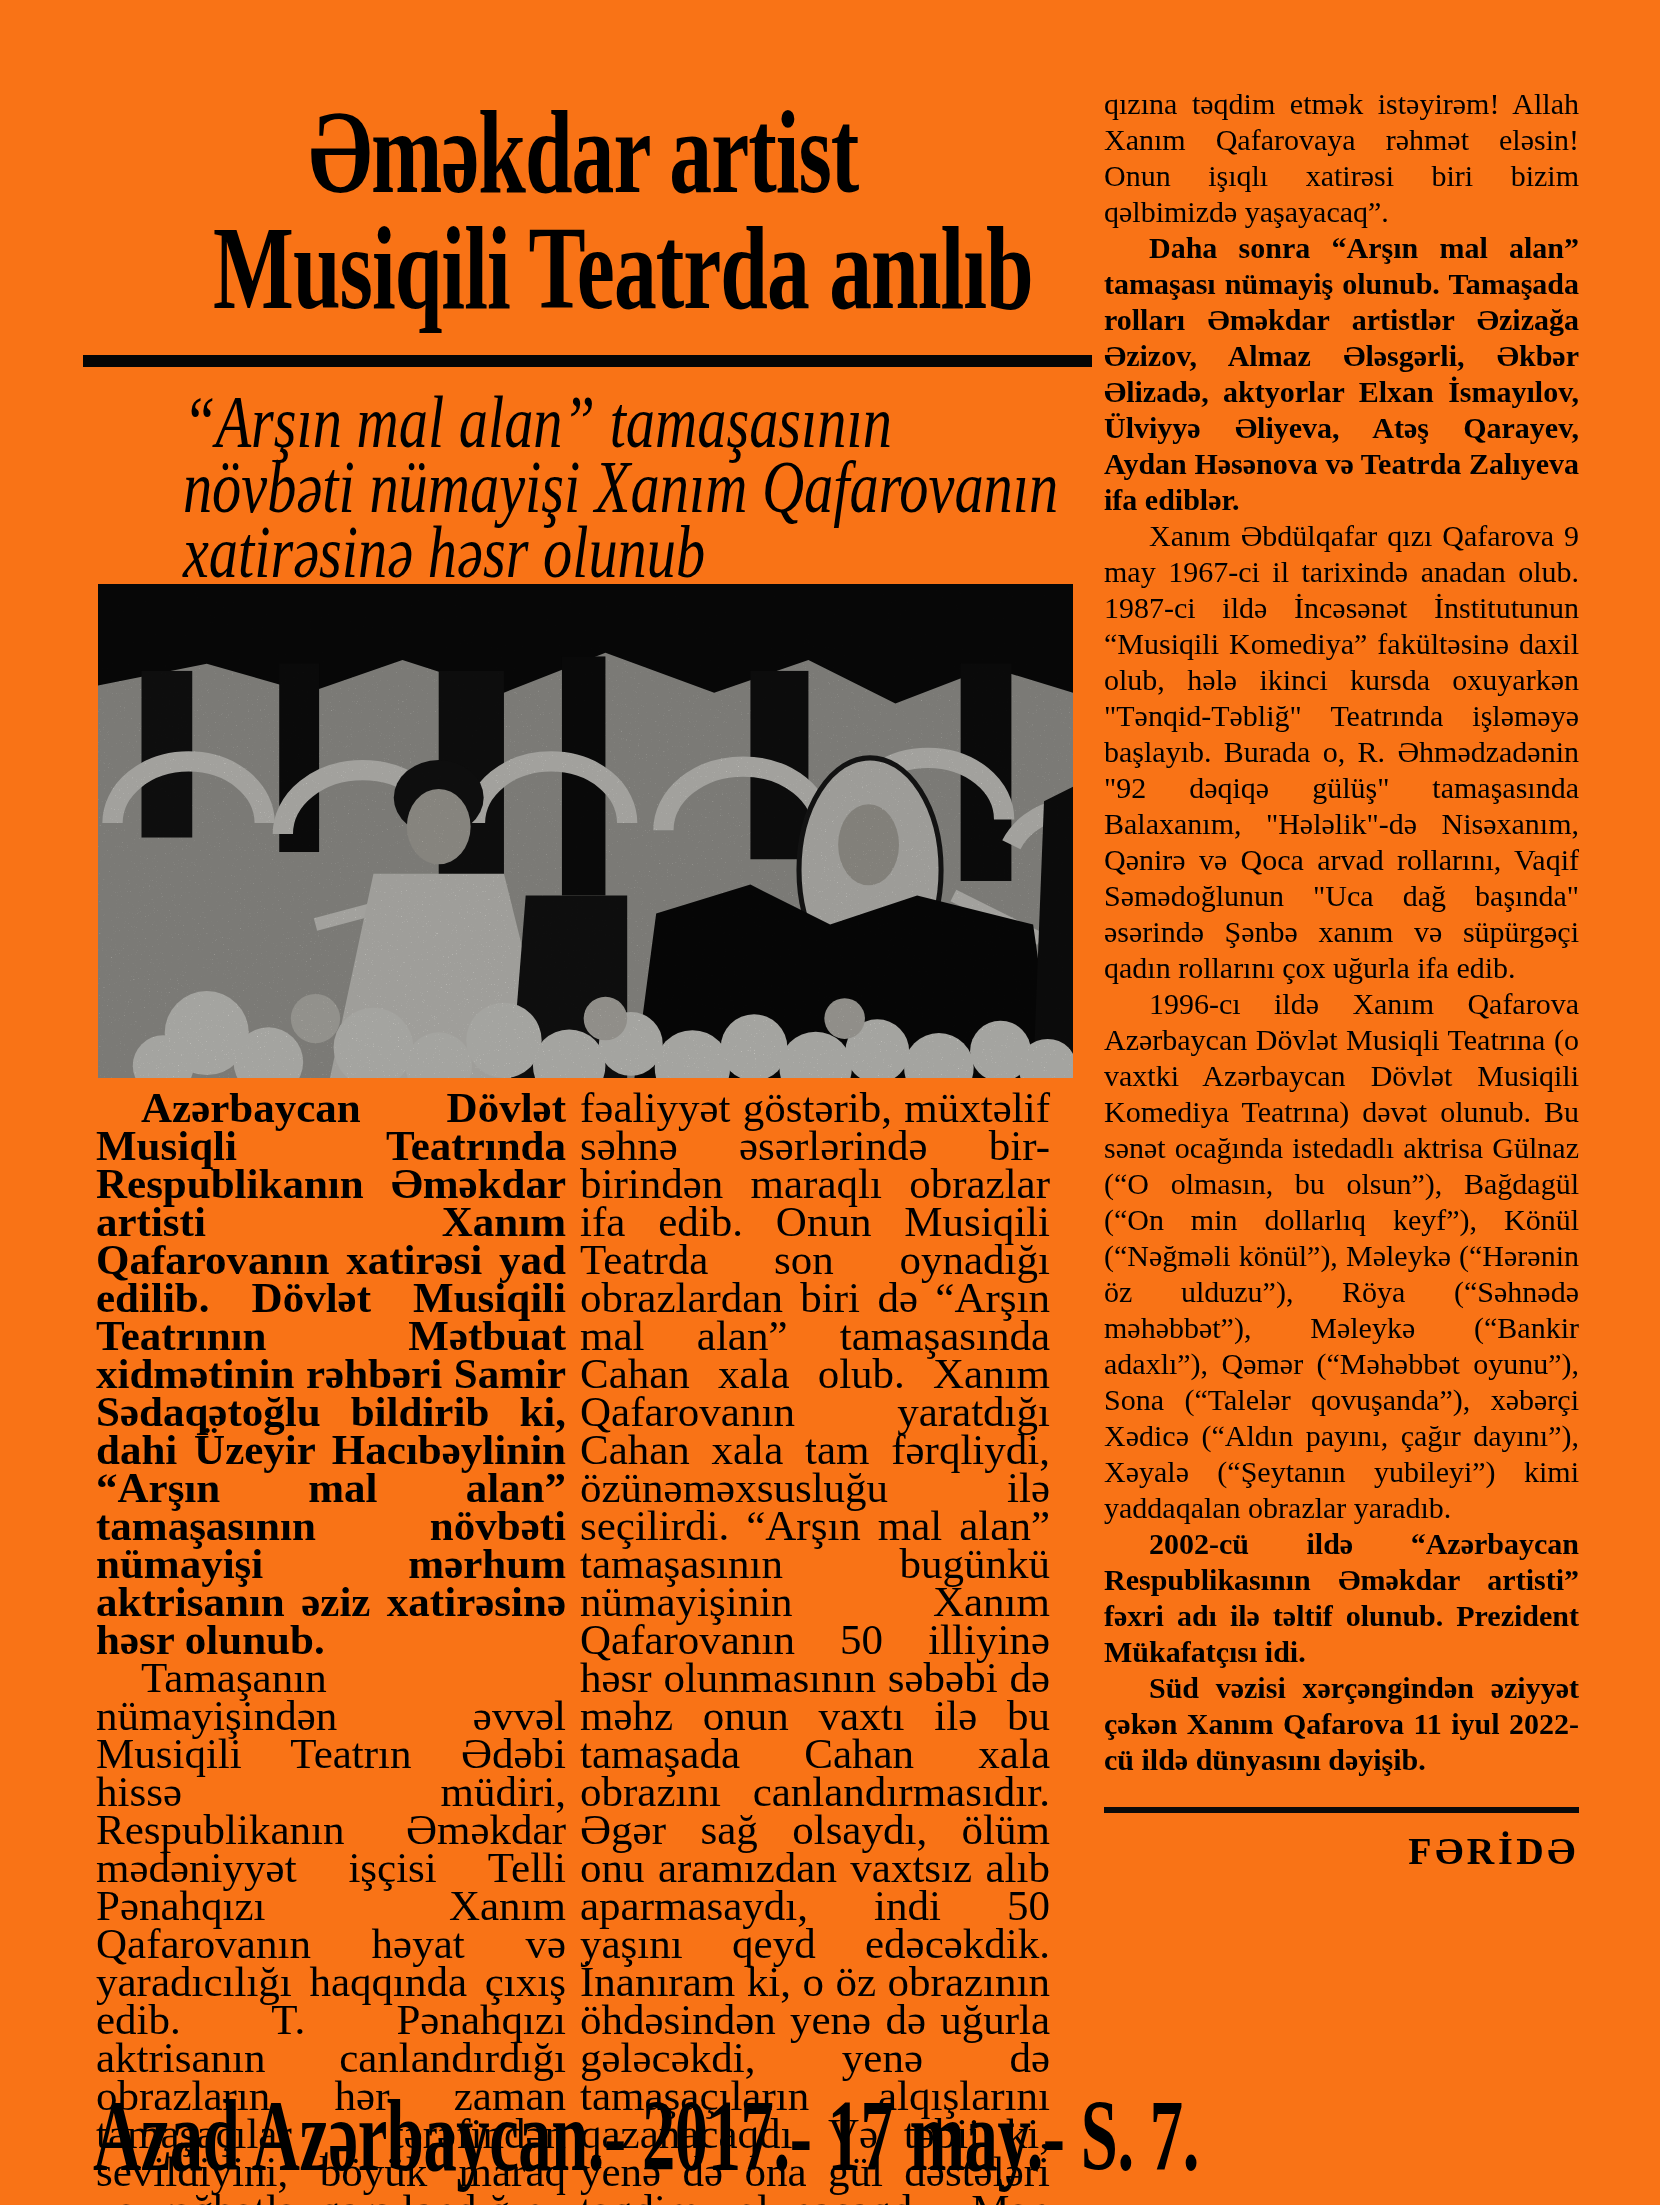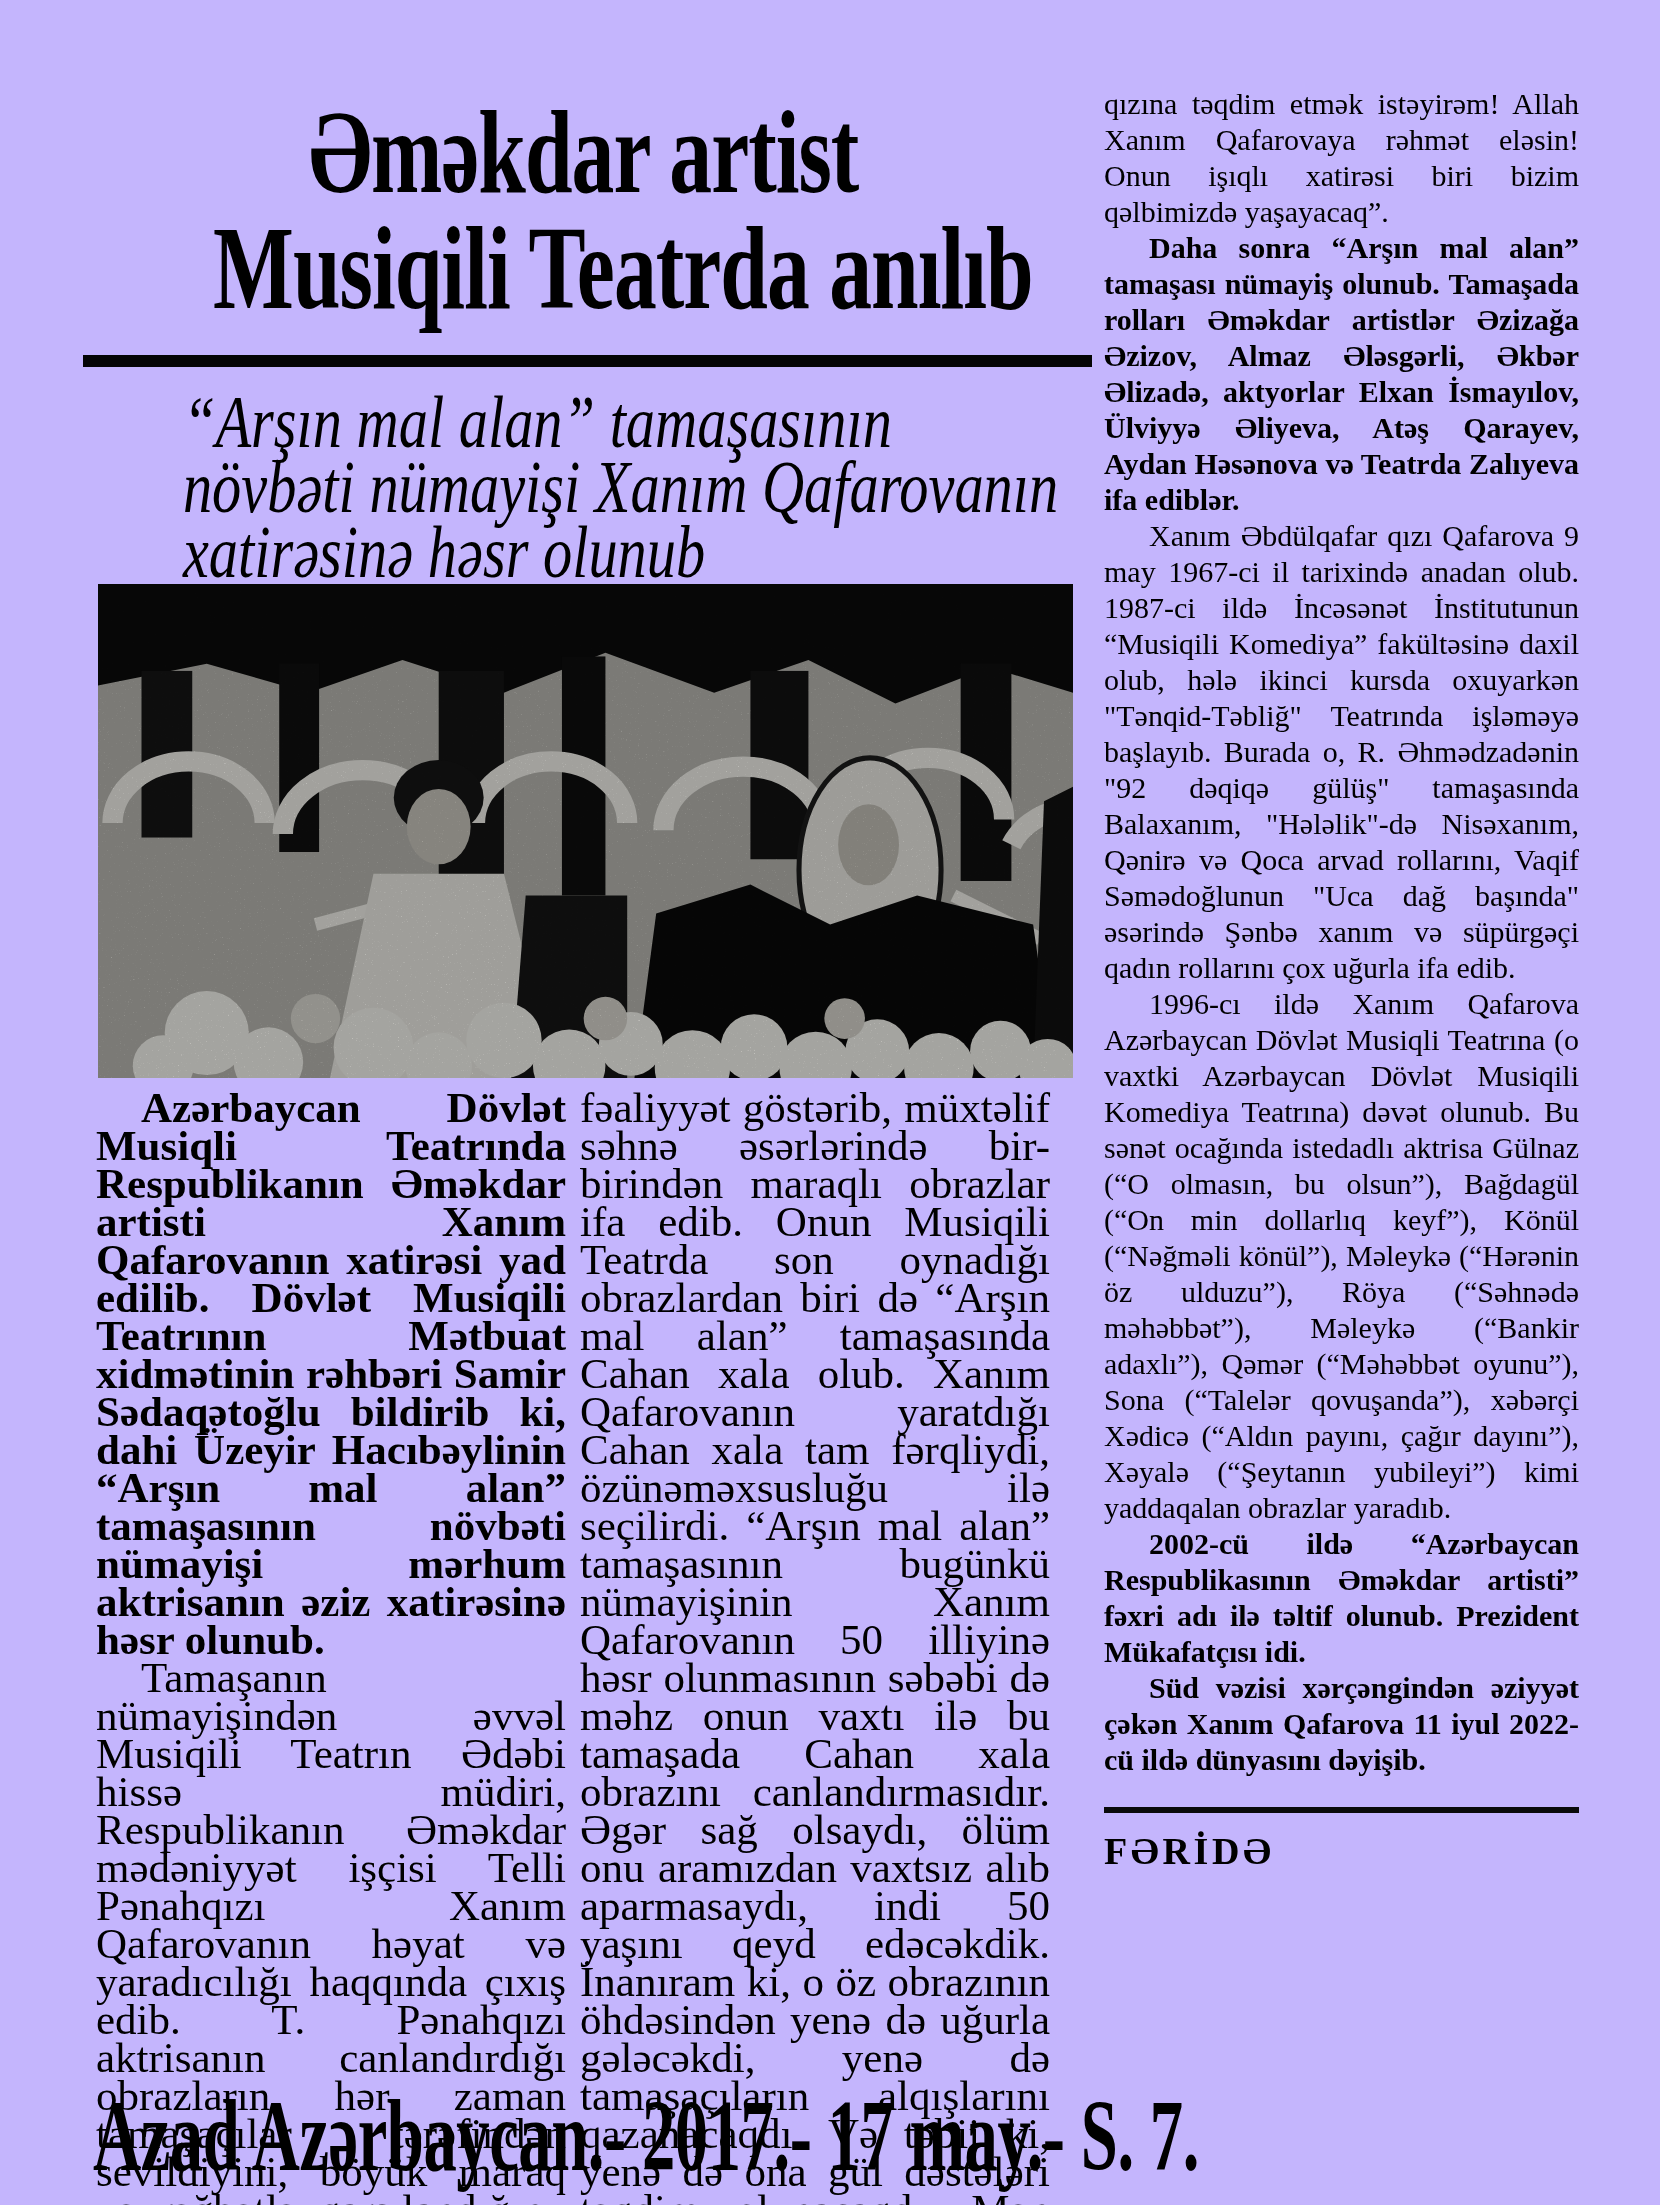--- a/index.html
+++ b/index.html
@@ -1,20 +1,20 @@
 <!DOCTYPE html>
 <html style="font-size:11.6px"><head>
 <meta charset="utf-8">
 <style>
   html, body { margin:0; padding:0; background:#ffffff; }
   body {
     width:1660px; height:2205px; position:relative; overflow:hidden;
     font-family:"Liberation Serif", serif; color:#000;
   }
-  .page { position:absolute; inset:0; background:#c4b5fd;padding-left:8px; }
+  .page { position:absolute; inset:0; background:#f97316;padding-left:8px; }
 
   
   .headline { position:absolute; left:69px; top:94px; width:1029px; text-align:center; font-weight:bold; }
   .hl-line { font-size:119px; line-height:116px; white-space:nowrap; transform:scaleX(0.72); transform-origin:50% 50%; letter-spacing:-1.4px; }
   .headline-rule { position:absolute; left:83px; top:355px; width:1009px; height:12.3px; background:#050505; }
 
   
   .subtitle { position:absolute; left:80px; top:390px; width:1029px; text-align:left; font-style:italic; }
   .sub-line { font-size:73px; line-height:65px; white-space:nowrap; transform:scaleX(0.80); transform-origin:50% 50%; }
 
@@ -28,21 +28,21 @@
   .col p.no-indent { text-indent:0; }
   .col p.bold { font-weight:bold; }
   .col-left   { left:96px;  top:1089px; width:470px; }
   .col-middle { left:580px;  top:1089px; width:470px; }
   .col-right  { left:1104px; top:86px;  width:475px; }
   .col-left p, .col-middle p { font-size:43px; line-height:38px; }
   .col-right p { font-size:30px; line-height:36px; }
 
   
   .sig-rule { width:100%; height:5.8px; background:#0a0a0a; margin-top:29px; }
-  .signature { text-align:left; font-weight:bold; font-size:38px; letter-spacing:3.6px; margin-top:16px; }
+  .signature { text-align:right; font-weight:bold; font-size:38px; letter-spacing:3.6px; margin-top:16px; }
 
   
   .citation { position:absolute; left:93px; top:2082px; font-weight:bold; font-size:101px; line-height:109px;
               white-space:nowrap; transform:scaleX(0.66); transform-origin:0 50%; letter-spacing:-0.7px; }
 </style>
 </head>
 <body>
 
 <div class="page">
 

